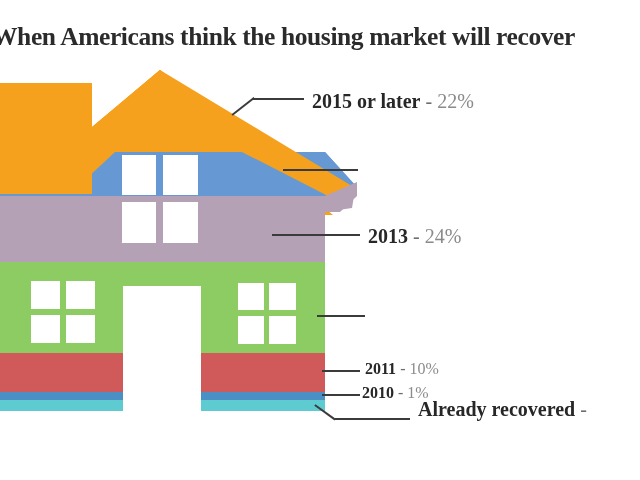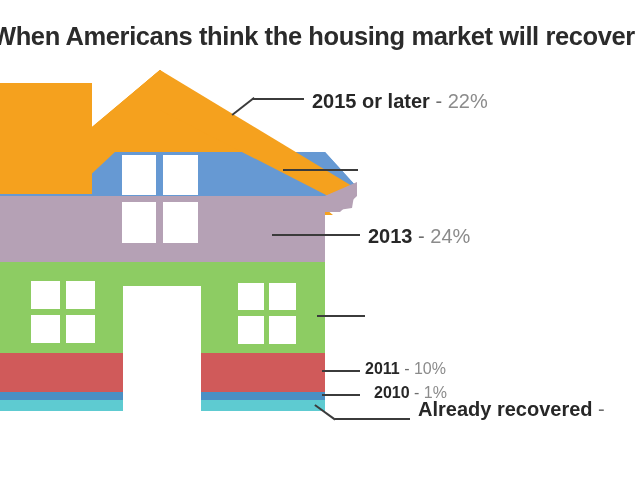--- a/index.html
+++ b/index.html
@@ -10,20 +10,21 @@
   }
   body {
     font-family: "Liberation Sans", sans-serif;
   }
   #infographic {
     position: relative;
     width: 640px;
     height: 480px;
     background: #ffffff;
     overflow: hidden;
+    font-family: Liberation Serif, serif;
   }
 
   
   .title {
     position: absolute;
     left: -8px;
     top: 22px;
     width: 700px;
     font-size: 25.5px;
     font-weight: bold;
@@ -169,21 +170,21 @@
     <span>24%</span>
   </div>
 
 
   <div class="label" style="left:365px; top:360px;">
     <span class="yr">2011</span>
     <span class="dash">-</span>
     <span>10%</span>
   </div>
 
-  <div class="label" style="left:374px; top:384px;">
+  <div class="label" style="left:362px; top:384px;">
     <span class="yr">2010</span>
     <span class="dash">-</span>
     <span>1%</span>
   </div>
 
   <div class="label big" style="left:418px; top:398px;">
     <span class="yr">Already recovered</span>
     <span class="dash">-</span>
     <span></span>
   </div>

